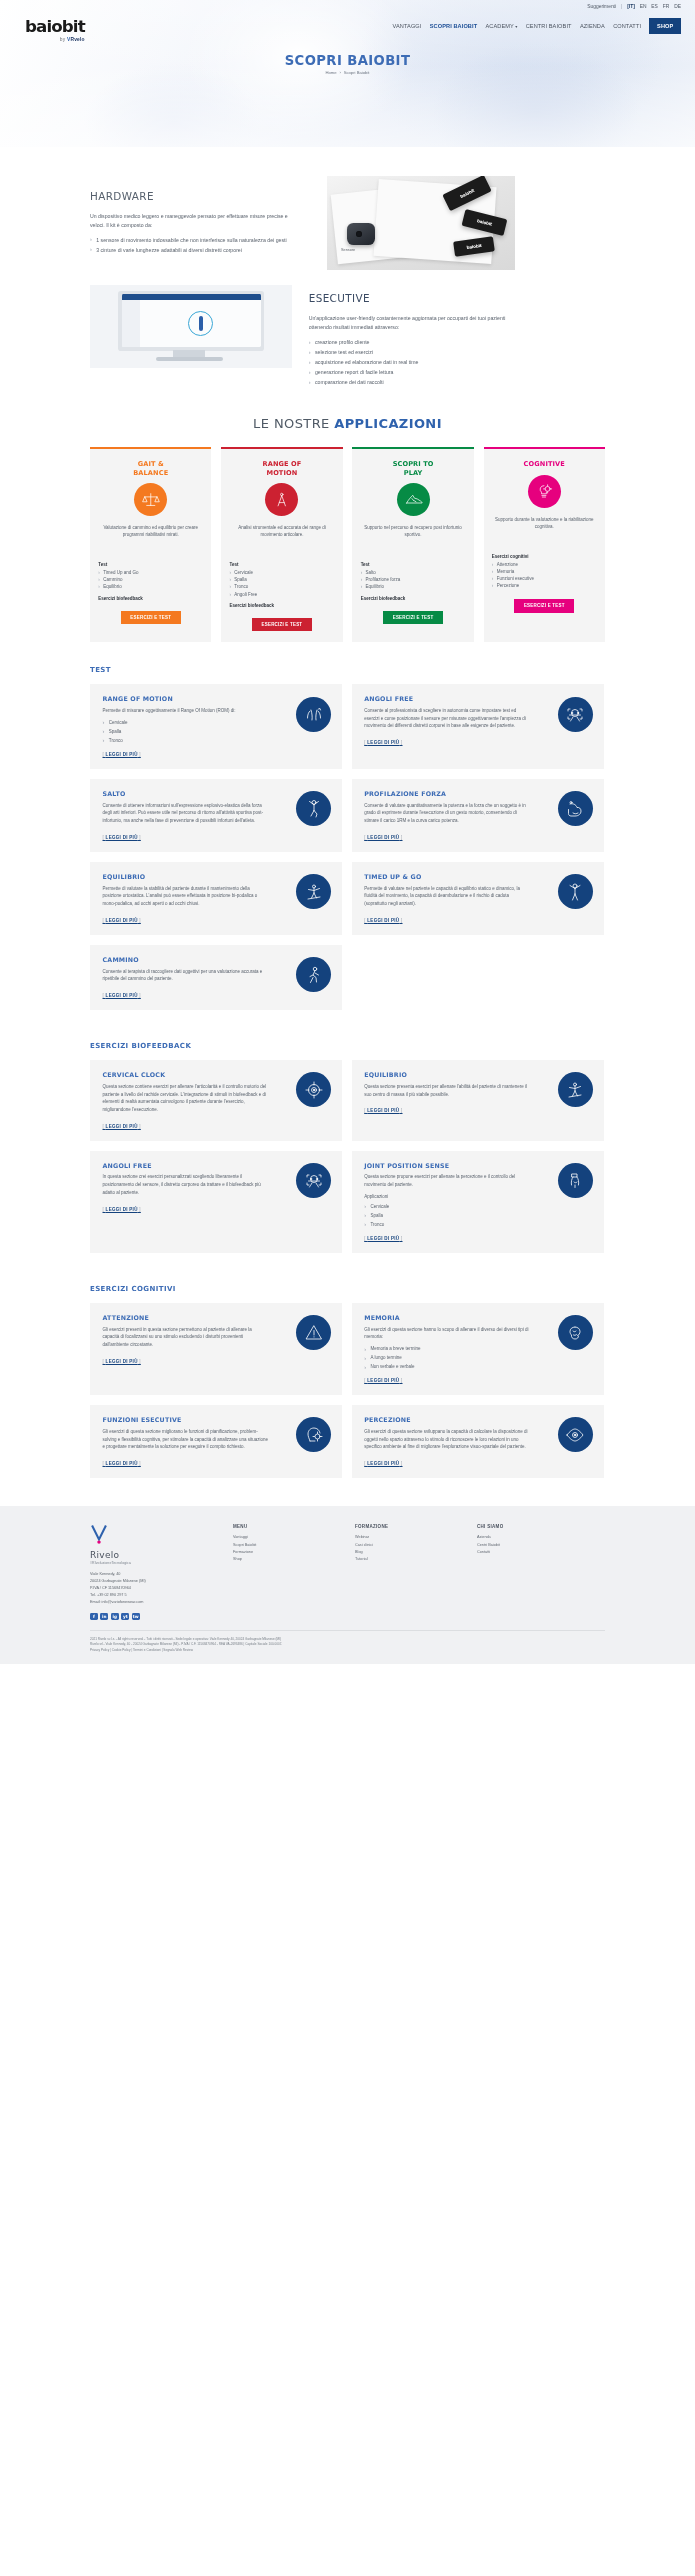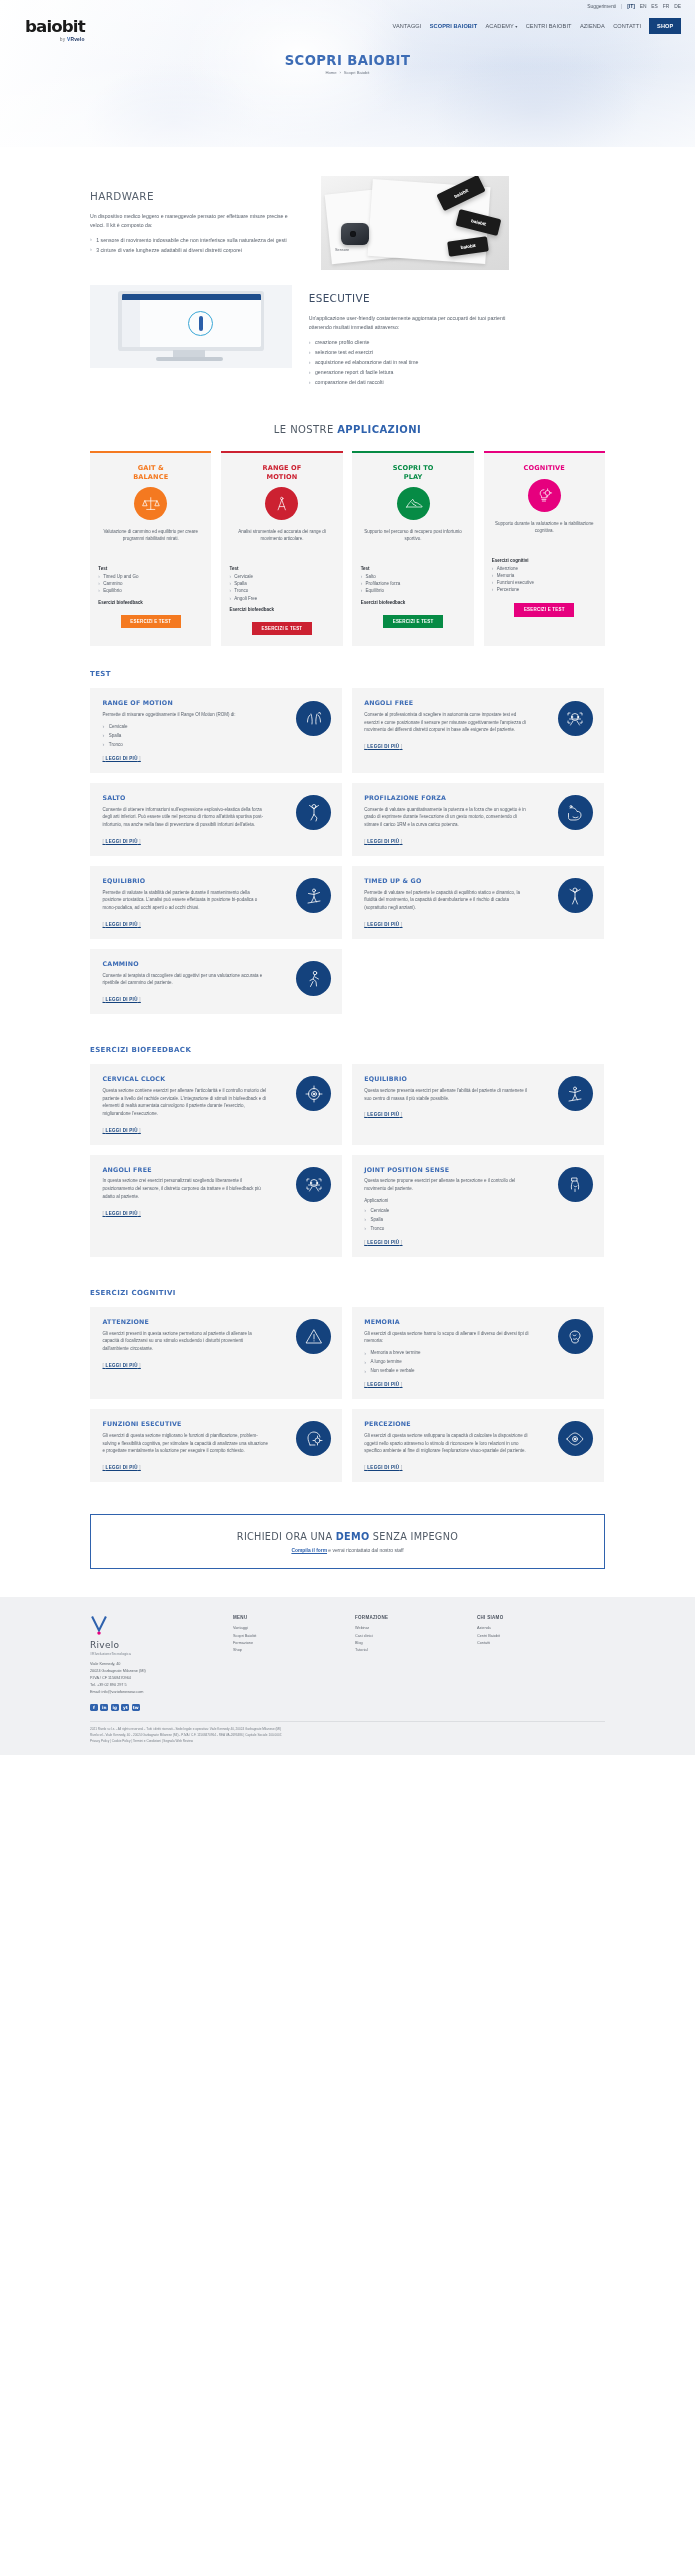--- a/index.html
+++ b/index.html
@@ -42,21 +42,21 @@
   .nav-shop { background:#14427d; color:#fff !important; padding:4.9px 7.7px; font-size:5.6px; font-weight:bold; letter-spacing:0.2px; }
   .caret { font-size:4.2px; margin-left:1.4px; }
 
   .hero-title { position:absolute; left:0; right:0; top:53px; text-align:center; z-index:6;
     font-size:13.2px; font-weight:bold; color:#3d6cb5; letter-spacing:0.4px; font-family:"DejaVu Sans", sans-serif; }
   .hero-crumb { position:absolute; left:0; right:0; top:70px; text-align:center; z-index:6; font-size:4.2px; color:#6e7683; }
   .hero-crumb .sep { margin:0 2.8px; }
 
   
   .hw { position:relative; padding:29px 0 0 0; }
-  .hw-wrap { width:515px; margin:0 auto; display:flex; gap:22px; align-items:flex-start; }
+  .hw-wrap { width:515px; margin:0 auto; display:flex; gap:28px; align-items:flex-start; }
   .hw-text { width:209px; padding-top:14px; }
   .sec-h { font-size:10.4px; color:#56606d; font-weight:normal; letter-spacing:0.4px; margin-bottom:9.7px; font-family:"DejaVu Sans", sans-serif; }
   .body-p { font-size:5.2px; line-height:1.75; color:#5a626d; margin-bottom:6.3px; }
   ul.chev { list-style:none; }
   ul.chev li { font-size:5.2px; line-height:1.65; color:#5a626d; padding-left:6.3px; position:relative; margin-bottom:1.4px; }
   ul.chev li::before { content:"›"; position:absolute; left:0; top:-0.7px; color:#9aa2ae; font-size:5.6px; }
 
   .hw-img { width:188px; height:94px; position:relative; background:#ececec; overflow:hidden; }
   .hw-img .bg-grad { position:absolute; inset:0; background:linear-gradient(160deg,#f4f4f4 0%,#e4e4e4 45%,#d9d9d9 100%); }
   .band { position:absolute; background:#1b1b1b; border-radius:2.1px; box-shadow:0 2.1px 4.9px rgba(0,0,0,.28); }
@@ -75,21 +75,21 @@
   .screen-top { height:5.6px; background:#1f4e8c; }
   .screen-side { position:absolute; left:0; top:5.6px; width:18px; bottom:0; background:#eef1f5; }
   .screen-circ { position:absolute; left:66px; top:16.7px; width:25px; height:25px; border-radius:50%; border:1.4px solid #3aa7d6; }
   .screen-fig { position:absolute; left:77px; top:21.6px; width:4.2px; height:15.3px; background:#2b5ea8; border-radius:2.1px; }
   .mon-stand { position:absolute; left:83px; top:65px; width:32px; height:8.3px; background:#cfd5dc; }
   .mon-base { position:absolute; left:66px; top:72px; width:67px; height:3.5px; border-radius:2.1px; background:#c4cbd3; }
   .sw-text { width:209px; padding-top:7px; }
 
   
   .apps { padding:28px 0 0 0; }
-  .apps-title { text-align:center; font-size:10px; color:#4f5965; letter-spacing:0.4px; margin-bottom:15.3px; font-family:"DejaVu Sans",sans-serif;margin-top:8px; }
+  .apps-title { text-align:center; font-size:13px; color:#4f5965; letter-spacing:0.4px; margin-bottom:15.3px; font-family:"DejaVu Sans",sans-serif; }
   .apps-title b { color:#2f62ad; }
   .apps-row { width:515px; margin:0 auto; display:flex; gap:9.7px; }
   .app-card { flex:1; background:#f4f4f4; position:relative; padding:9.7px 8.3px 11px; display:flex; flex-direction:column; align-items:center; }
   .app-top { position:absolute; left:0; right:0; top:0; height:2.8px; }
   .app-h { font-size:6.6px; font-weight:bold; text-align:center; line-height:1.25; margin-top:4.2px; letter-spacing:0.1px; font-family:"DejaVu Sans",sans-serif; }
   .app-circ { width:33px; height:33px; border-radius:50%; margin:6.3px 0 7.7px; display:flex; align-items:center; justify-content:center; }
   .app-desc { font-size:4.5px; line-height:1.6; text-align:center; color:#5a626d; min-height:31px; }
   .app-sub { font-size:4.5px; font-weight:bold; color:#2b3038; align-self:flex-start; margin-top:7px; }
   .app-list { list-style:none; align-self:flex-start; margin-top:2.1px; }
   .app-list li { font-size:4.5px; color:#5a626d; padding-left:4.9px; position:relative; line-height:1.6; }
@@ -497,28 +497,20 @@
             <svg width="24" height="24" viewBox="0 0 48 48" fill="none" stroke="#fff" stroke-width="1.6" stroke-linecap="round" stroke-linejoin="round">
               <path d="M8 24 c6-8 12-12 16-12 c4 0 10 4 16 12 c-6 8-12 12-16 12 c-4 0-10-4-16-12z"></path>
               <circle cx="24" cy="24" r="5"></circle>
               <circle cx="24" cy="24" r="1.6" fill="#fff"></circle>
             </svg>
           </div>
         </div>
       </div>
   </div>
 
-  <div class="cta-wrap">
-    <div class="cta-h">
-      <span>RICHIEDI ORA UNA </span><b>DEMO</b><span> SENZA IMPEGNO</span>
-    </div>
-    <div class="cta-sub">
-      <a href="#">Compila il form</a><span> e verrai ricontattato dal nostro staff</span>
-    </div>
-  </div>
 
   <div class="footer">
     <div class="f-wrap">
       <div class="f-brand">
         <div class="f-logo-mark">
           <svg width="18" height="21" viewBox="0 0 26 30">
             <path d="M3 2 L13 22 L23 2" fill="none" stroke="#2f62ad" stroke-width="3"></path>
             <circle cx="13" cy="26" r="2.5" fill="#e6007e"></circle>
           </svg>
         </div>

